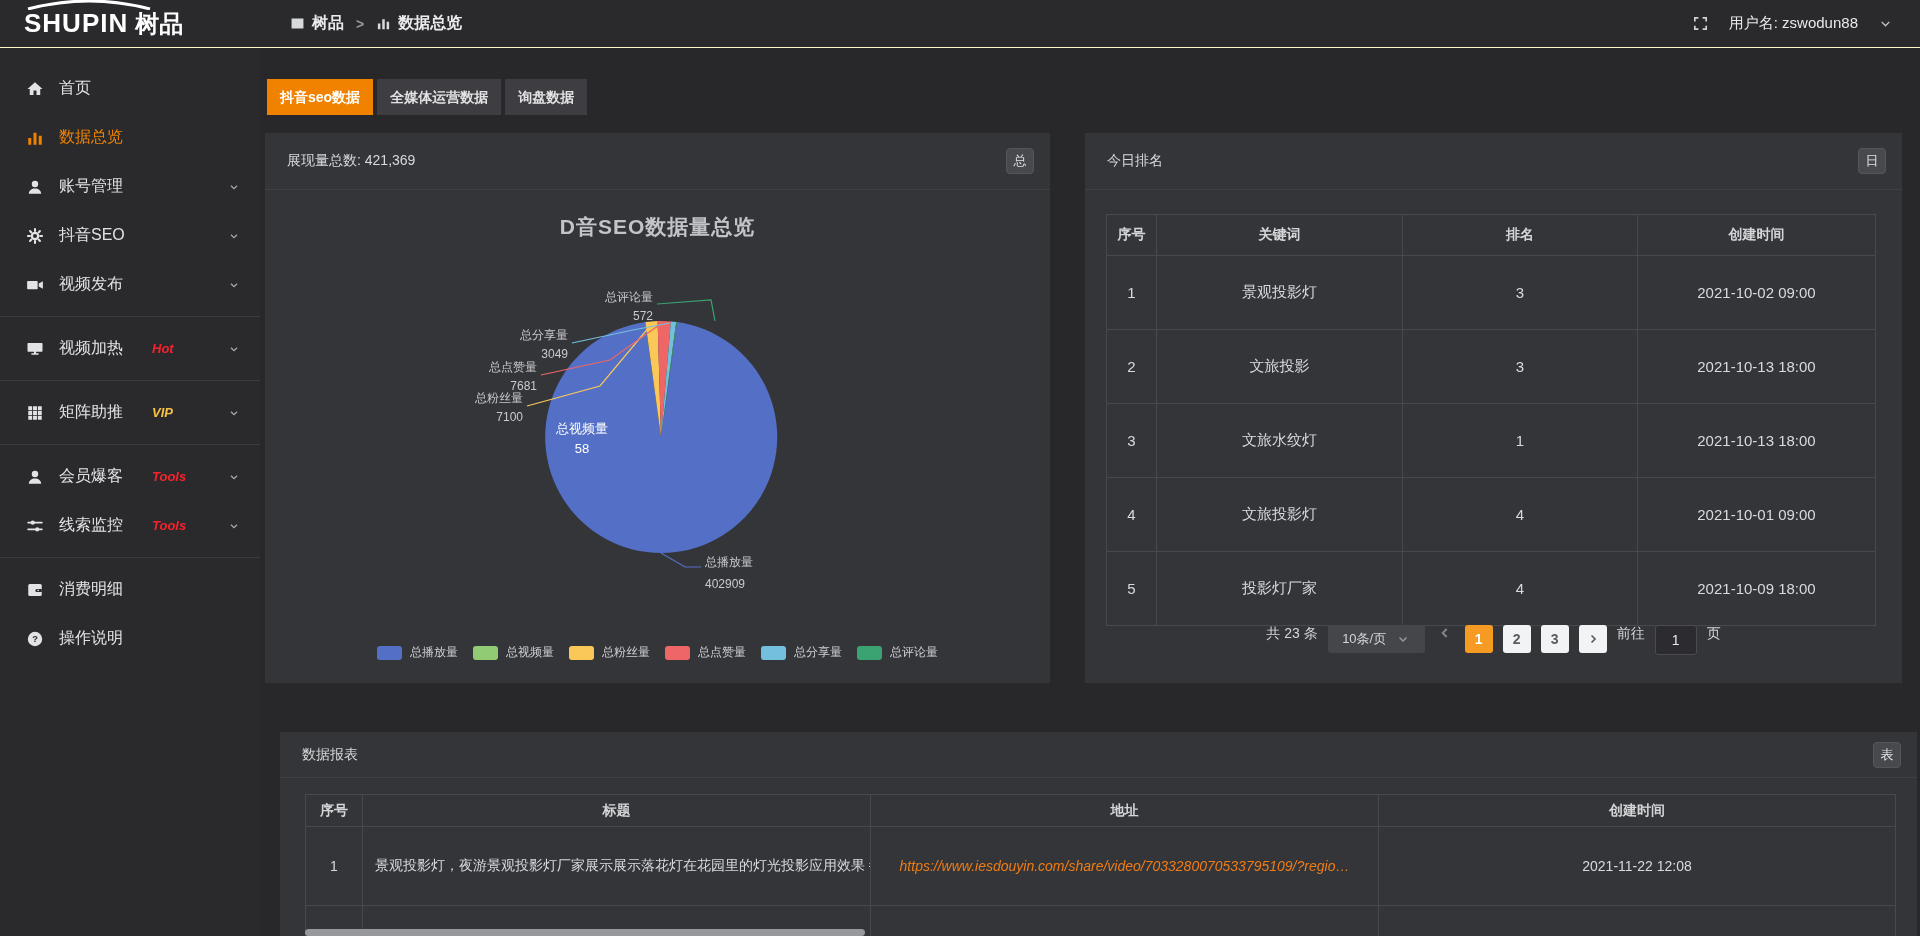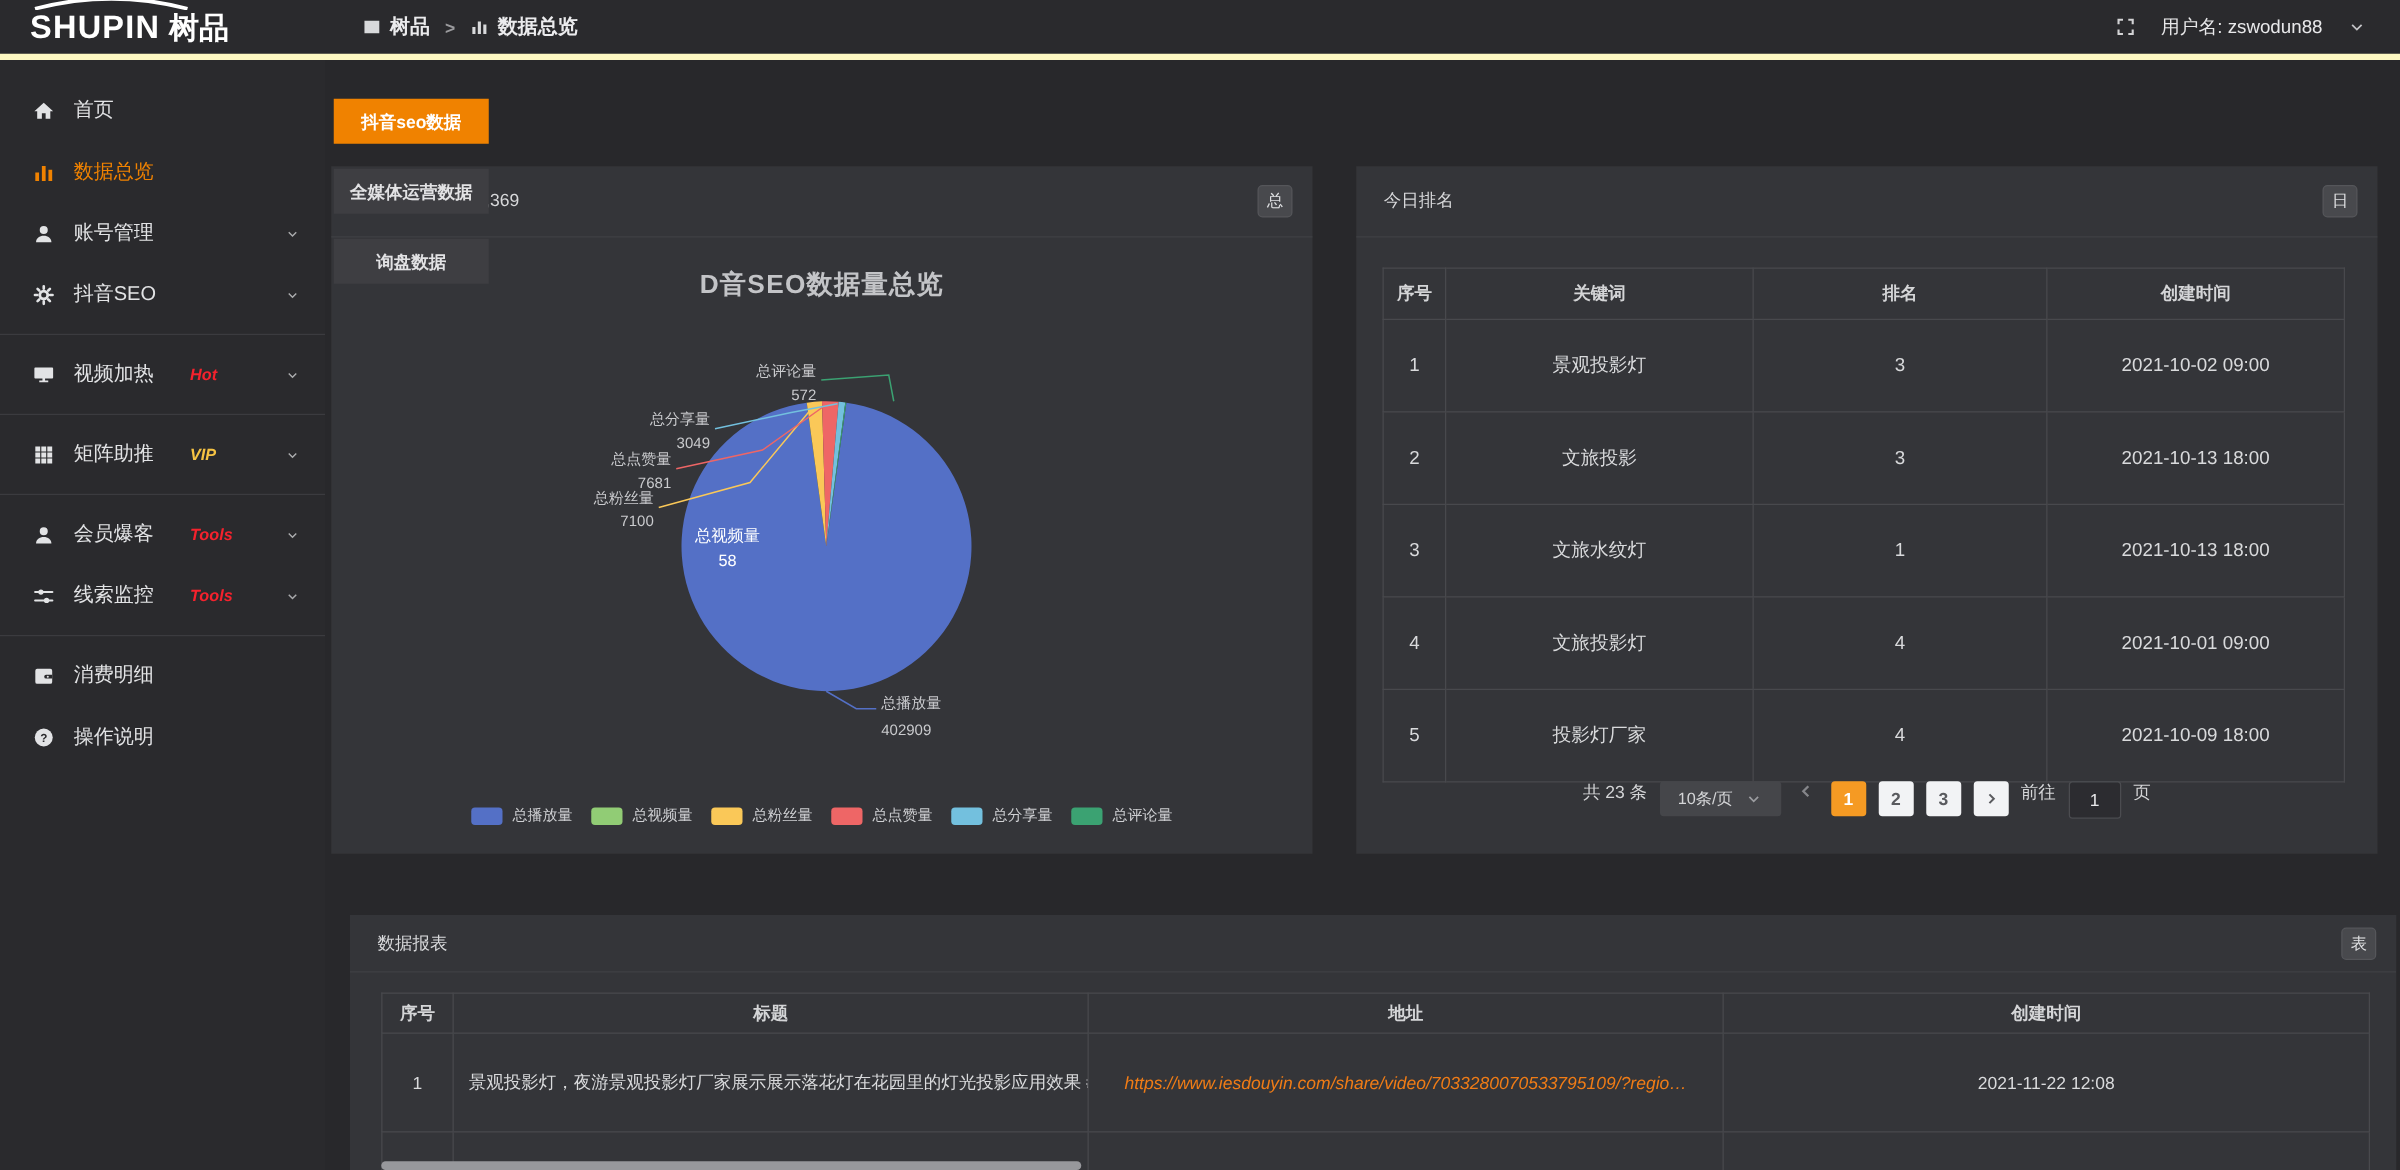--- a/index.html
+++ b/index.html
@@ -2,21 +2,21 @@
 <html><head>
 <meta charset="utf-8">
 <style>
   html,body{margin:0;padding:0;}
   body{width:1920px;height:936px;position:relative;overflow:hidden;background:#28282b;
        font-family:"Liberation Sans","DejaVu Sans",sans-serif;}
   svg{display:block;}
 
   
   .topbar{position:absolute;left:0;top:0;width:1920px;height:48px;background:#2a2a2d;
-          border-bottom:5px solid #fef9c3;display:flex;align-items:center;box-sizing:border-box;z-index:5;}
+          border-bottom:1px solid #fef9c3;display:flex;align-items:center;box-sizing:border-box;z-index:5;}
   .logo{width:260px;box-sizing:border-box;display:flex;align-items:baseline;padding-left:24px;gap:7px;}
   .logo-en{position:relative;color:#fff;font-weight:bold;font-size:26px;letter-spacing:1px;line-height:30px;}
   .logo-arc{position:absolute;left:1px;top:-8px;width:128px;height:10px;}
   .logo-cn{color:#fff;font-weight:bold;font-size:24px;}
   .breadcrumb{display:flex;align-items:center;gap:12px;margin-left:30px;}
   .crumb{display:flex;align-items:center;gap:7px;color:#ebebed;font-size:16px;font-weight:bold;cursor:pointer;}
   .crumb .bi{width:15px;height:15px;color:#d8d9db;}
   .crumb-sep{color:#9b9b9e;font-size:14px;font-weight:bold;}
   .topbar-right{margin-left:auto;display:flex;align-items:center;gap:20px;padding-right:28px;}
   .fs-btn{width:17px;height:17px;color:#d2d2d4;cursor:pointer;}
@@ -28,21 +28,21 @@
            padding-top:16px;box-sizing:border-box;}
   .side-item{height:49px;display:flex;align-items:center;padding:0 20px 0 26px;gap:15px;cursor:pointer;
              color:#e2e3e5;font-size:16px;}
   .side-item .si{width:18px;height:18px;flex:none;}
   .side-item.active{color:#f08200;}
   .side-badge{font-style:italic;font-weight:bold;font-size:13px;margin-left:14px;}
   .side-chev{margin-left:auto;width:12px;height:12px;color:#a9aaac;}
   .side-divider{height:1px;background:#3b3b3f;margin:7px 0;}
 
   
-  .main-tabs{position:absolute;left:267px;top:79px;display:flex;gap:20px;z-index:2;flex-direction:column;}
+  .main-tabs{position:absolute;left:267px;top:79px;display:flex;gap:4px;z-index:2;}
   .tab{height:36px;line-height:36px;padding:0 13px;background:#3e3e42;color:#e2e2e4;font-size:14px;
        font-weight:bold;border:none;cursor:pointer;font-family:inherit;}
   .tab.active{background:#f08200;color:#fff;}
 
   
   .panel{position:absolute;background:#343539;}
   #overview-panel{left:265px;top:133px;width:785px;height:550px;}
   #ranking-panel{left:1085px;top:133px;width:817px;height:550px;}
   #report-panel{left:280px;top:732px;width:1637px;height:246px;overflow:hidden;}
   .panel-header{height:57px;border-bottom:1px solid #3f4044;display:flex;align-items:center;
@@ -179,20 +179,33 @@
     <div class="side-item">
       <span class="si">
         <svg viewBox="0 0 24 24">
           <circle cx="12" cy="12" r="4.2" fill="none" stroke="currentColor" stroke-width="3"></circle>
           <g stroke="currentColor" stroke-width="2.8" stroke-linecap="round">
             <path d="M12 2.6v2.6M12 18.8v2.6M2.6 12h2.6M18.8 12h2.6M5.4 5.4l1.8 1.8M16.8 16.8l1.8 1.8M18.6 5.4l-1.8 1.8M7.2 16.8l-1.8 1.8"></path>
           </g>
         </svg>
       </span>
       <span class="lbl">抖音SEO</span>
+      <span class="side-chev">
+        <svg viewBox="0 0 24 24" fill="none" stroke="currentColor" stroke-width="2.4">
+          <path d="M6 9.5l6 6 6-6"></path>
+        </svg>
+      </span>
+    </div>
+    <div class="side-item">
+      <span class="si">
+        <svg viewBox="0 0 24 24">
+          <path fill="currentColor" d="M2.5 6.5h12a1 1 0 0 1 1 1v9a1 1 0 0 1-1 1h-12a1 1 0 0 1-1-1v-9a1 1 0 0 1 1-1zM17 10l5.5-3v10L17 14z"></path>
+        </svg>
+      </span>
+      <span class="lbl">视频发布</span>
       <span class="side-chev">
         <svg viewBox="0 0 24 24" fill="none" stroke="currentColor" stroke-width="2.4">
           <path d="M6 9.5l6 6 6-6"></path>
         </svg>
       </span>
     </div>
     <div class="side-divider"></div>
     <div class="side-item">
       <span class="si">
         <svg viewBox="0 0 24 24">

